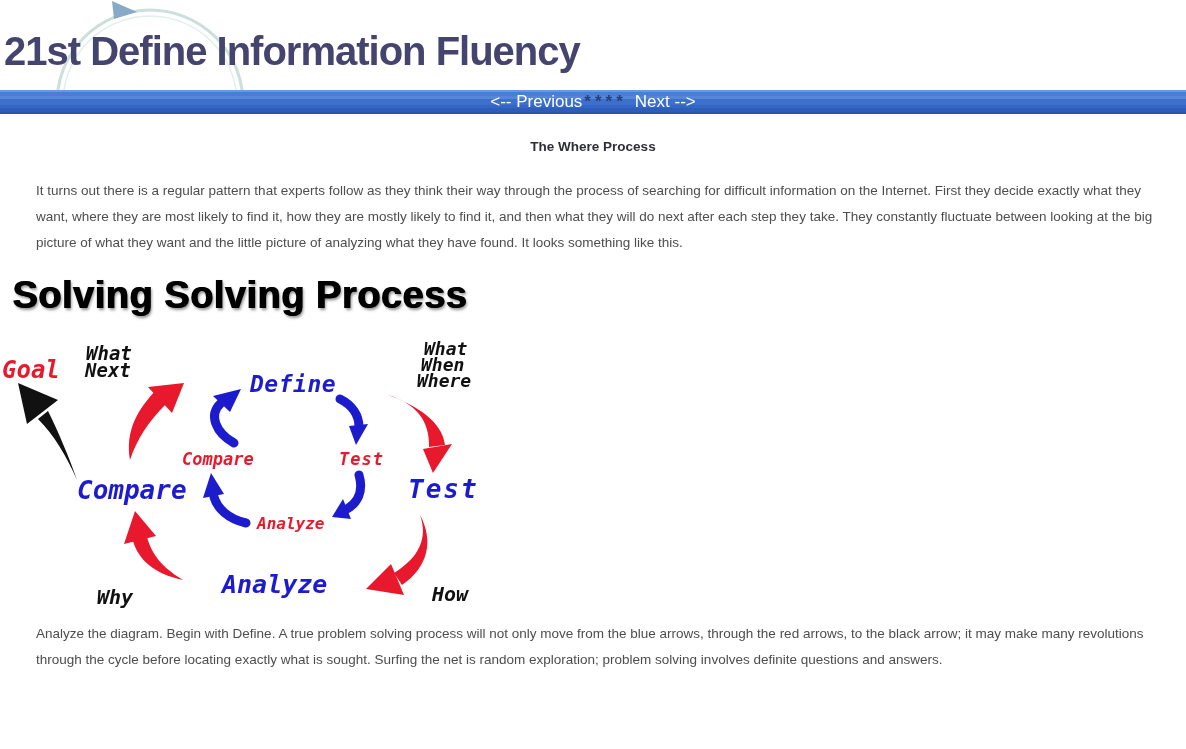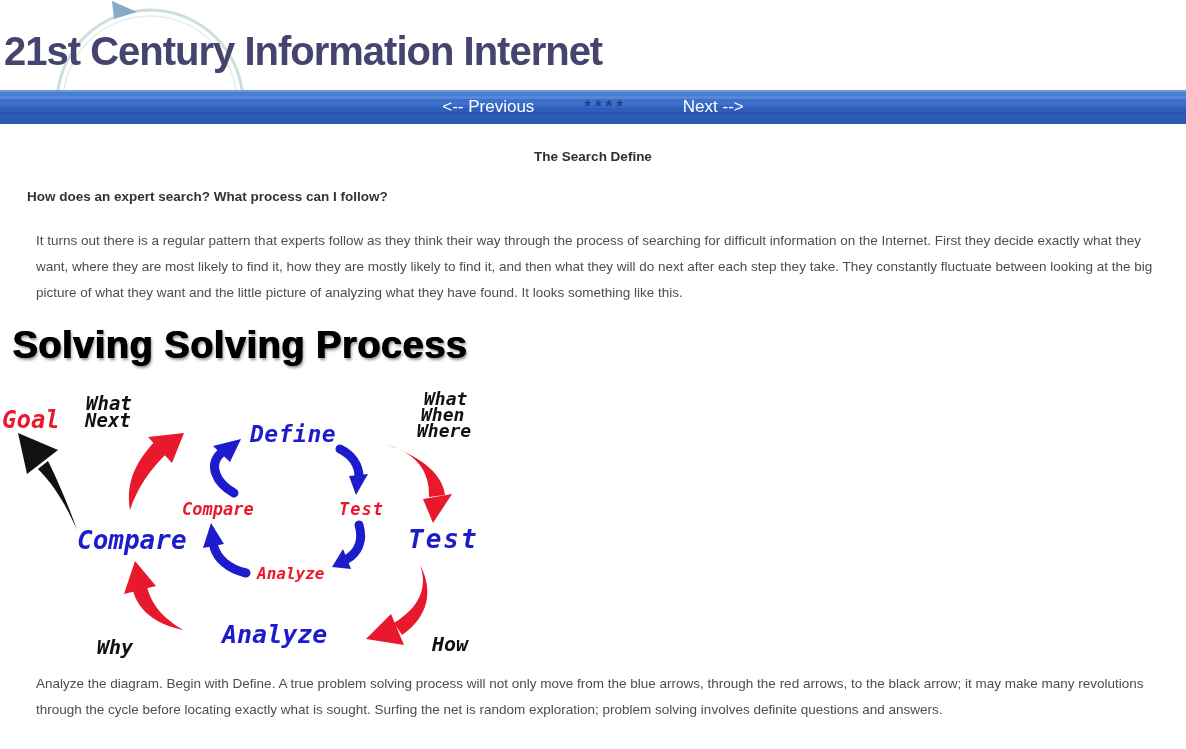--- a/index.html
+++ b/index.html
@@ -15,32 +15,31 @@
   
   header{position:relative;height:90px;overflow:hidden;background:#fff;}
   .logo-arc{position:absolute;left:55px;top:0;z-index:0;}
   .site-title{
     position:relative;z-index:1;margin:0;padding:30px 0 0 4px;
     font-size:40px;font-weight:bold;letter-spacing:-1px;color:var(--navy);
     line-height:1.05;white-space:nowrap;
   }
   
   nav{
-    height:34px;display:flex;align-items:center;justify-content:center;
+    height:24px;display:flex;align-items:center;justify-content:center;
     font-size:17px;line-height:26px;
     background:linear-gradient(to bottom,
       #6b97e0 0px,#6b97e0 2px,
       #4a7dd4 2px,#4a7dd4 6px,
       #5586d8 6px,#5586d8 9px,
       #3c70cc 9px,#3c70cc 15px,
       #3566c4 15px,#3566c4 18px,
       #2e5db9 18px,#2e5db9 22px,
       #2854ab 22px,#2854ab 24px,
       #2c59b3 24px,#2c59b3 26px);
-    gap:48px;
   }
   nav a{color:#ffffff;text-decoration:none;cursor:pointer;}
   .nav-sep{color:var(--separator);letter-spacing:4px;margin:0 8px 0 2px;font-weight:bold;}
   
   .page-title{
     margin:25px 0 0 0;text-align:center;
     font-size:13.5px;font-weight:bold;color:#2e2e36;
   }
   .question{
     margin:25px 20px 0 27px;
@@ -73,32 +72,31 @@
 <body>
 
 <div>
 
   <header>
     <svg class="logo-arc" width="210" height="90" viewBox="0 0 210 90">
       <circle cx="95" cy="103" r="93" fill="none" stroke="var(--arc)" stroke-width="3"></circle>
       <circle cx="95" cy="103" r="87" fill="none" stroke="#e2efec" stroke-width="1.5"></circle>
       <polygon points="57,1 59,19 82,12" fill="#86aac7"></polygon>
     </svg>
-    <h1 class="site-title">21st Century Information Internet</h1>
+    <h1 class="site-title">21st Define Information Fluency</h1>
   </header>
 
   <nav>
     <a>&lt;-- Previous</a>
     <span class="nav-sep">****</span>
     <a>Next --&gt;</a>
   </nav>
 
   <main>
-    <div class="page-title">The Search Define</div>
-    <p class="question">How does an expert search? What process can I follow?</p>
+    <div class="page-title">The Where Process</div>
     <p class="body-text">It turns out there is a regular pattern that experts follow as they think their way through the process of searching for difficult information on the Internet. First they decide exactly what they want, where they are most likely to find it, how they are mostly likely to find it, and then what they will do next after each step they take. They constantly fluctuate between looking at the big picture of what they want and the little picture of analyzing what they have found. It looks something like this.</p>
 
     <div class="psp-title">Solving Solving Process</div>
 
     <svg class="diagram" width="480" height="290" viewBox="0 0 480 290">
 
       <g>
         <path class="ink-fill" d="M 77,153 C 66,128 54,108 38,92 L 48,84 C 58,104 69,130 77,153 Z"></path>
         <path class="ink-fill" d="M 18,56 L 58,73 L 27,97 Z"></path>
       </g>

